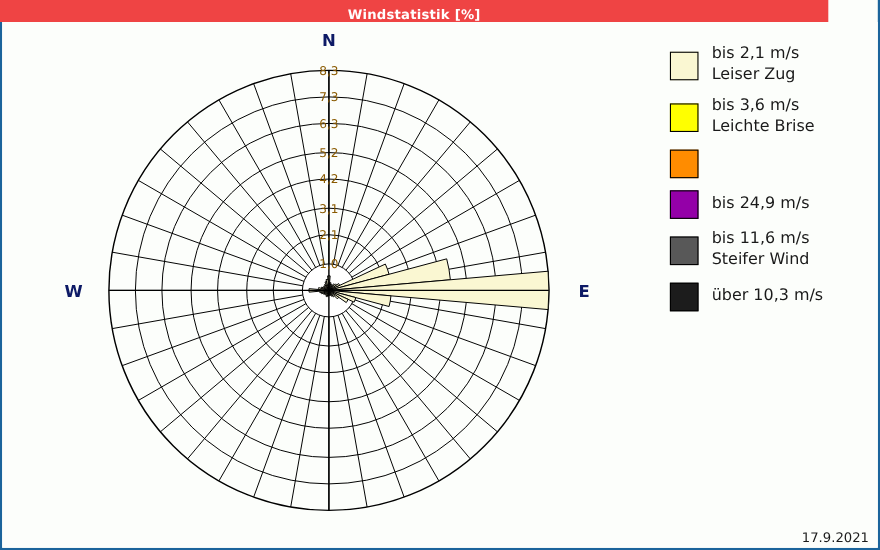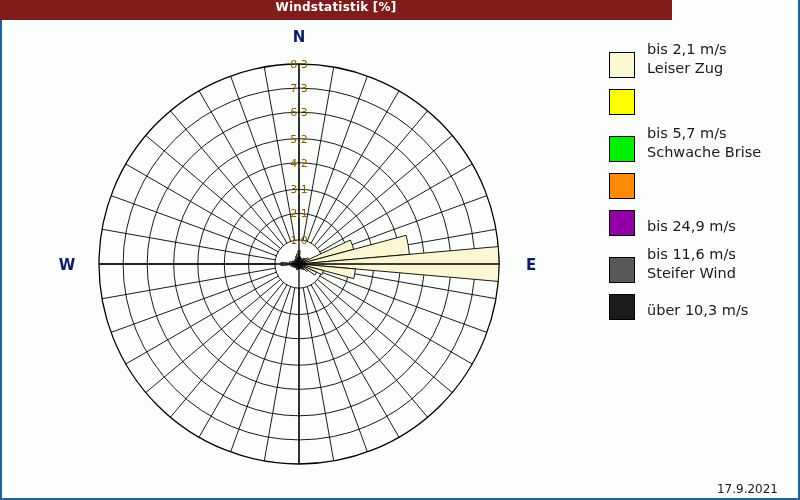--- a/index.html
+++ b/index.html
@@ -11,53 +11,53 @@
   }
   #app{
     position:relative;width:800px;height:500px;
     background:#fcfefb;
     box-sizing:border-box;
     border-left:2px solid #1b649b;
     border-right:2px solid #1b649b;
     border-bottom:2px solid #1b649b;
   }
   #titlebar{
-    position:absolute;left:-2px;top:0;width:672px;height:20px;
-    background:#7f1d1d;color:#ffffff;
+    position:absolute;left:-2px;top:0;width:753px;height:20px;
+    background:#ef4444;color:#ffffff;
     font-size:12px;font-weight:bold;
-    display:flex;align-items:flex-start;justify-content:center;
+    display:flex;align-items:flex-end;justify-content:center;
     letter-spacing:.2px;
   }
   #content{
     position:absolute;left:0;top:20px;width:796px;height:478px;
     background:#fcfefb;
   }
   #rose-wrap{position:absolute;left:0px;top:0px;width:566px;height:460px;}
   #rose-svg{display:block;}
   #legend{
     position:absolute;left:578px;top:20px;width:215px;height:350px;
   }
   .legend-row{
-    display:flex;align-items:flex-end;
+    display:flex;align-items:center;
     margin-bottom:9px;
     padding-left:29px;
   }
   .swatch{
     width:26px;height:26px;flex:0 0 26px;
     border:1.5px solid #000;
     margin-right:12px;margin-top:2px;
     box-sizing:border-box;
   }
   .legend-text{
     font-size:14.5px;color:#1a1a1a;line-height:19px;
     white-space:nowrap;
   }
   .legend-text .l2{display:block;}
   #datestamp{
-    position:absolute;right:20px;bottom:2px;
+    position:absolute;right:8px;bottom:2px;
     font-size:12px;color:#1a1a1a;
   }
   text{font-family:"DejaVu Sans","Liberation Sans",sans-serif;}
   .compass{font-size:15px;font-weight:bold;fill:#0d1a66;}
   .ticklbl{font-size:11px;fill:#8a5a00;}
 </style>
 </head>
 <body>
 
 <div id="app">
@@ -177,24 +177,21 @@
       </svg>
     </div>
 
     <div id="legend">
         <div class="legend-row">
           <div class="swatch" style="background: rgb(250, 247, 210);"></div>
           <div class="legend-text"><span>bis 2,1 m/s</span><span class="l2">Leiser Zug</span></div>
         </div>
         <div class="legend-row">
           <div class="swatch" style="background: rgb(255, 255, 0);"></div>
-        </div>
-        <div class="legend-row">
-          <div class="swatch" style="background: rgb(0, 238, 0);"></div>
-          <div class="legend-text"><span>bis 5,7 m/s</span><span class="l2">Schwache Brise</span></div>
+          <div class="legend-text"><span>bis 3,6 m/s</span><span class="l2">Leichte Brise</span></div>
         </div>
         <div class="legend-row">
           <div class="swatch" style="background: rgb(255, 140, 0);"></div>
         </div>
         <div class="legend-row">
           <div class="swatch" style="background: rgb(148, 0, 168);"></div>
           <div class="legend-text"><span>bis 24,9 m/s</span></div>
         </div>
         <div class="legend-row">
           <div class="swatch" style="background: rgb(88, 88, 88);"></div>

